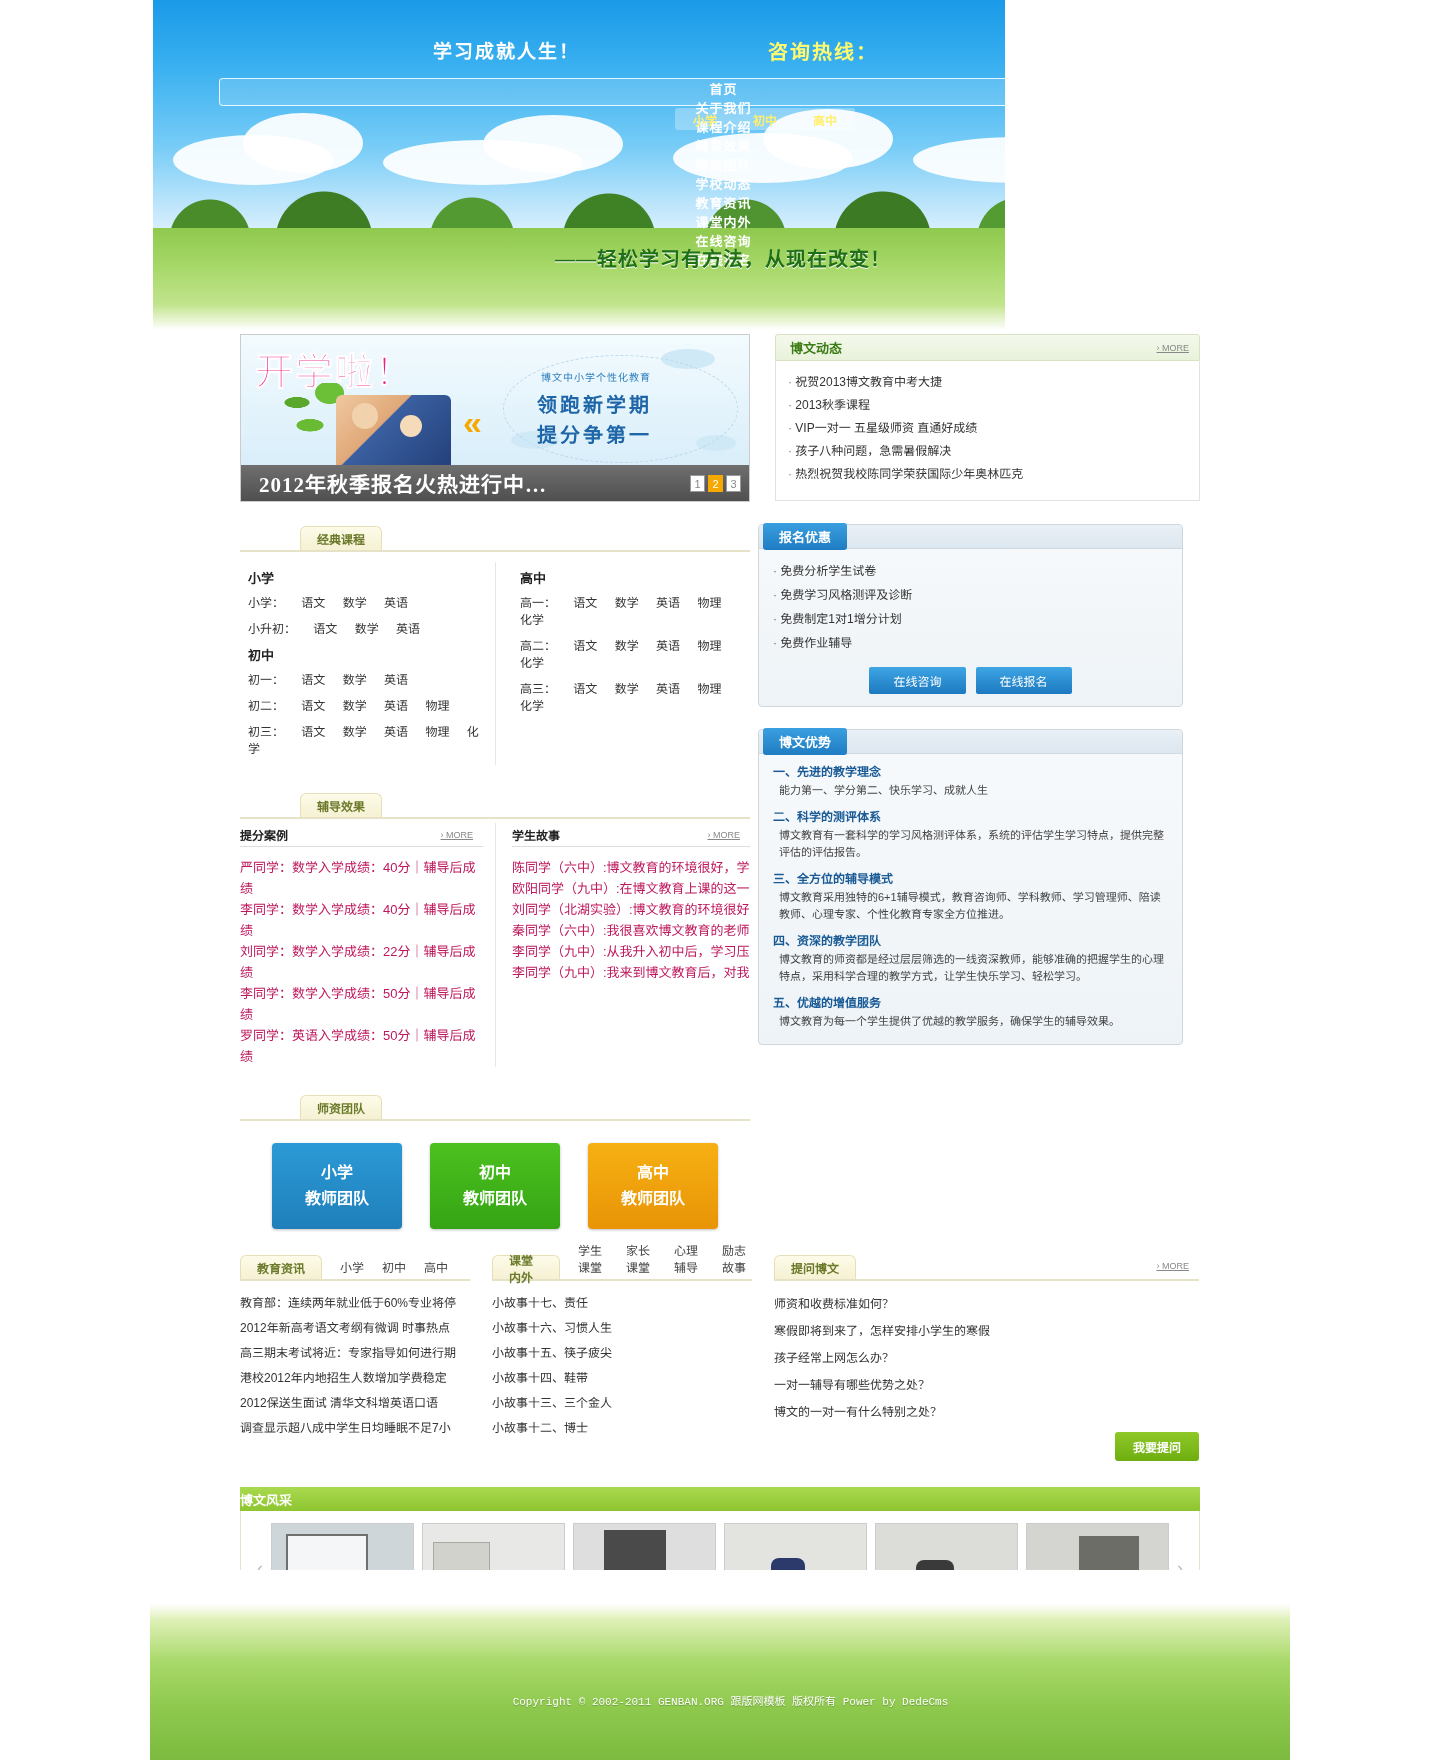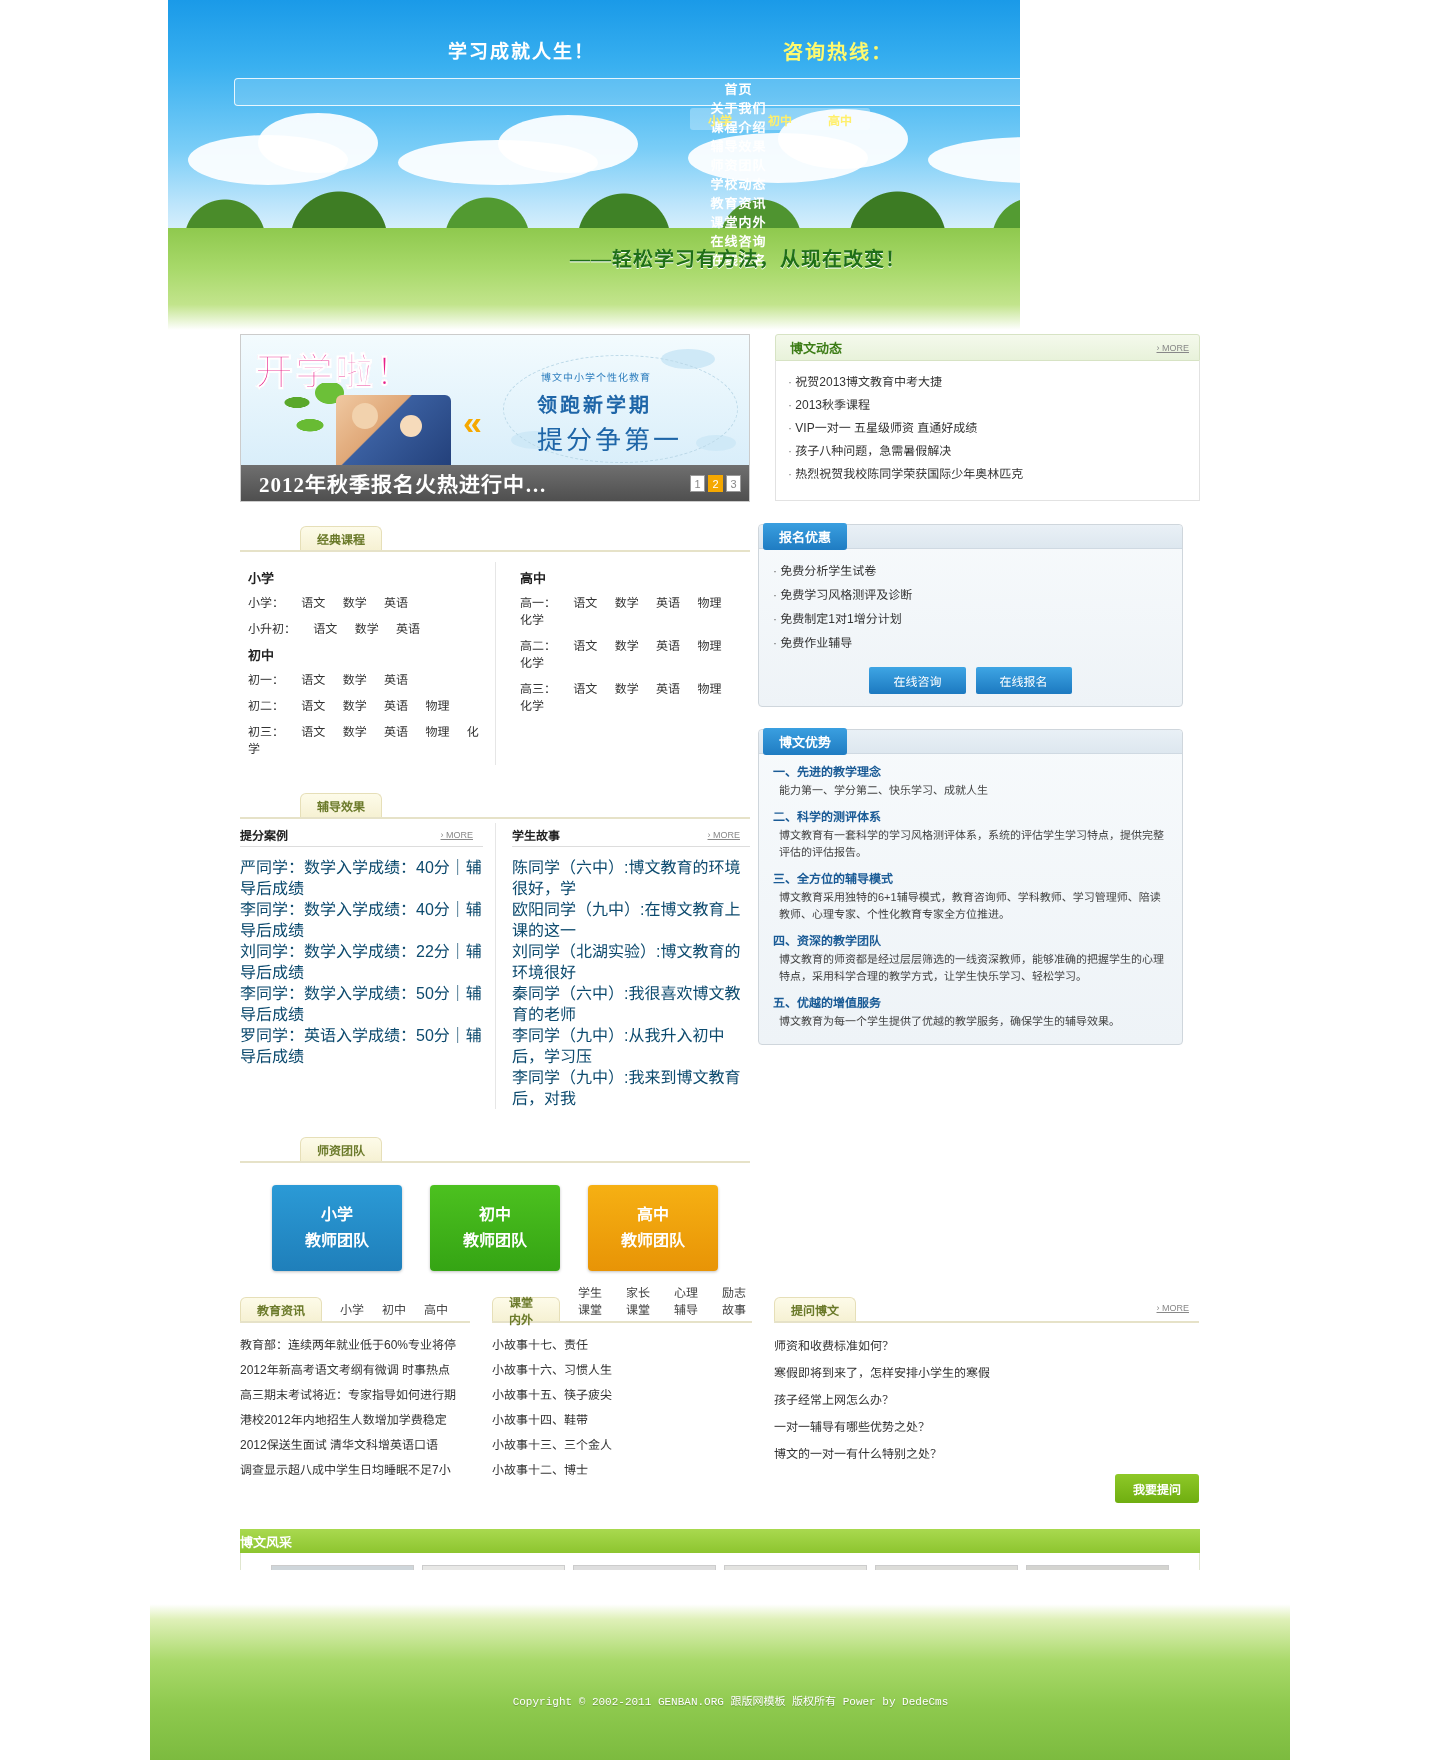--- a/index.html
+++ b/index.html
@@ -10,21 +10,21 @@
     font-family:"Liberation Sans", sans-serif;
     font-size:12px; color:#333;
     background:#fff;
     position:relative;
     overflow:hidden;
   }
   .page { width:1440px; height:1760px; position:relative; }
 
   
   .header {
-    position:absolute; left:18px; top:0; width:1152px; height:330px;
+    position:absolute; left:3px; top:0; width:1152px; height:330px;
     background:linear-gradient(to bottom, #1a9ae8 0%, #39b0f0 20%, #79cdf7 45%, #bde5fb 62%, #d8f0fd 70%, #cfe9a0 76%, #a8d86a 86%, #8ec94e 100%);
     overflow:hidden;
   }
   .hdr-side {
     position:absolute; top:0; width:150px; height:330px;
     background:#fff;
   }
   .hdr-side.left { left:0; }
   .hdr-side.right { right:0; }
   .clouds {
@@ -129,21 +129,21 @@
   .slider-arrow {
     position:absolute; left:222px; top:70px;
     font-size:34px; color:#f5a800; font-weight:bold; line-height:1;
   }
   .slider-ellipse {
     position:absolute; left:262px; top:20px; width:235px; height:108px;
     border:1px dashed #bcd9e8; border-radius:50%;
   }
   .slider-s1 { position:absolute; left:300px; top:34px; font-size:10px; color:#2f7fbe; letter-spacing:1px; }
   .slider-s2 { position:absolute; left:296px; top:54px; font-size:20px; color:#1f66a8; font-weight:bold; letter-spacing:3px; }
-  .slider-s3 { position:absolute; left:296px; top:84px; font-size:26px; color:#1f66a8; font-weight:normal; letter-spacing:3px; }
+  .slider-s3 { position:absolute; left:296px; top:84px; font-size:20px; color:#1f66a8; font-weight:bold; letter-spacing:3px; }
   .slider-cloud { position:absolute; background:#cfe9f7; border-radius:50%; }
   .slider-strip {
     position:absolute; left:0; bottom:0; width:510px; height:36px;
     background:linear-gradient(#6f6f6f,#4f4f4f);
     color:#fff; font-weight:bold; font-size:21px;
     display:flex; align-items:center; padding-left:18px; letter-spacing:1px;
     font-family:"Liberation Serif", serif;
   }
   .slider-dots { position:absolute; right:8px; bottom:9px; display:flex; gap:3px; }
   .slider-dots span {
@@ -207,21 +207,21 @@
   
   .eff-wrap { display:flex; margin-top:4px; }
   .eff-col { width:50%; padding-right:12px; }
   .eff-col.second { border-left:1px solid #e6e6e6; padding-left:16px; padding-right:0; }
   .eff-head {
     height:24px; border-bottom:1px solid #ddd; position:relative;
     display:flex; align-items:center;
   }
   .eff-head .t { font-size:12px; font-weight:bold; color:#222; }
   .eff-list { margin:10px 0 0 0; padding:0; }
-  .eff-list li { list-style:none; font-size:16px; line-height:21px; color:#0c4a6e; }
+  .eff-list li { list-style:none; font-size:13px; line-height:21px; color:#be185d; }
 
   
   .teachers { display:flex; gap:28px; justify-content:center; margin-top:22px; }
   .tcard {
     width:130px; height:86px; border-radius:4px;
     display:flex; flex-direction:column; align-items:center; justify-content:center;
     color:#fff; font-weight:bold; font-size:16px; line-height:26px;
     box-shadow:0 1px 3px rgba(0,0,0,.25);
   }
   .tcard.blue { background:linear-gradient(#2b9ad6,#1f7fba); }

